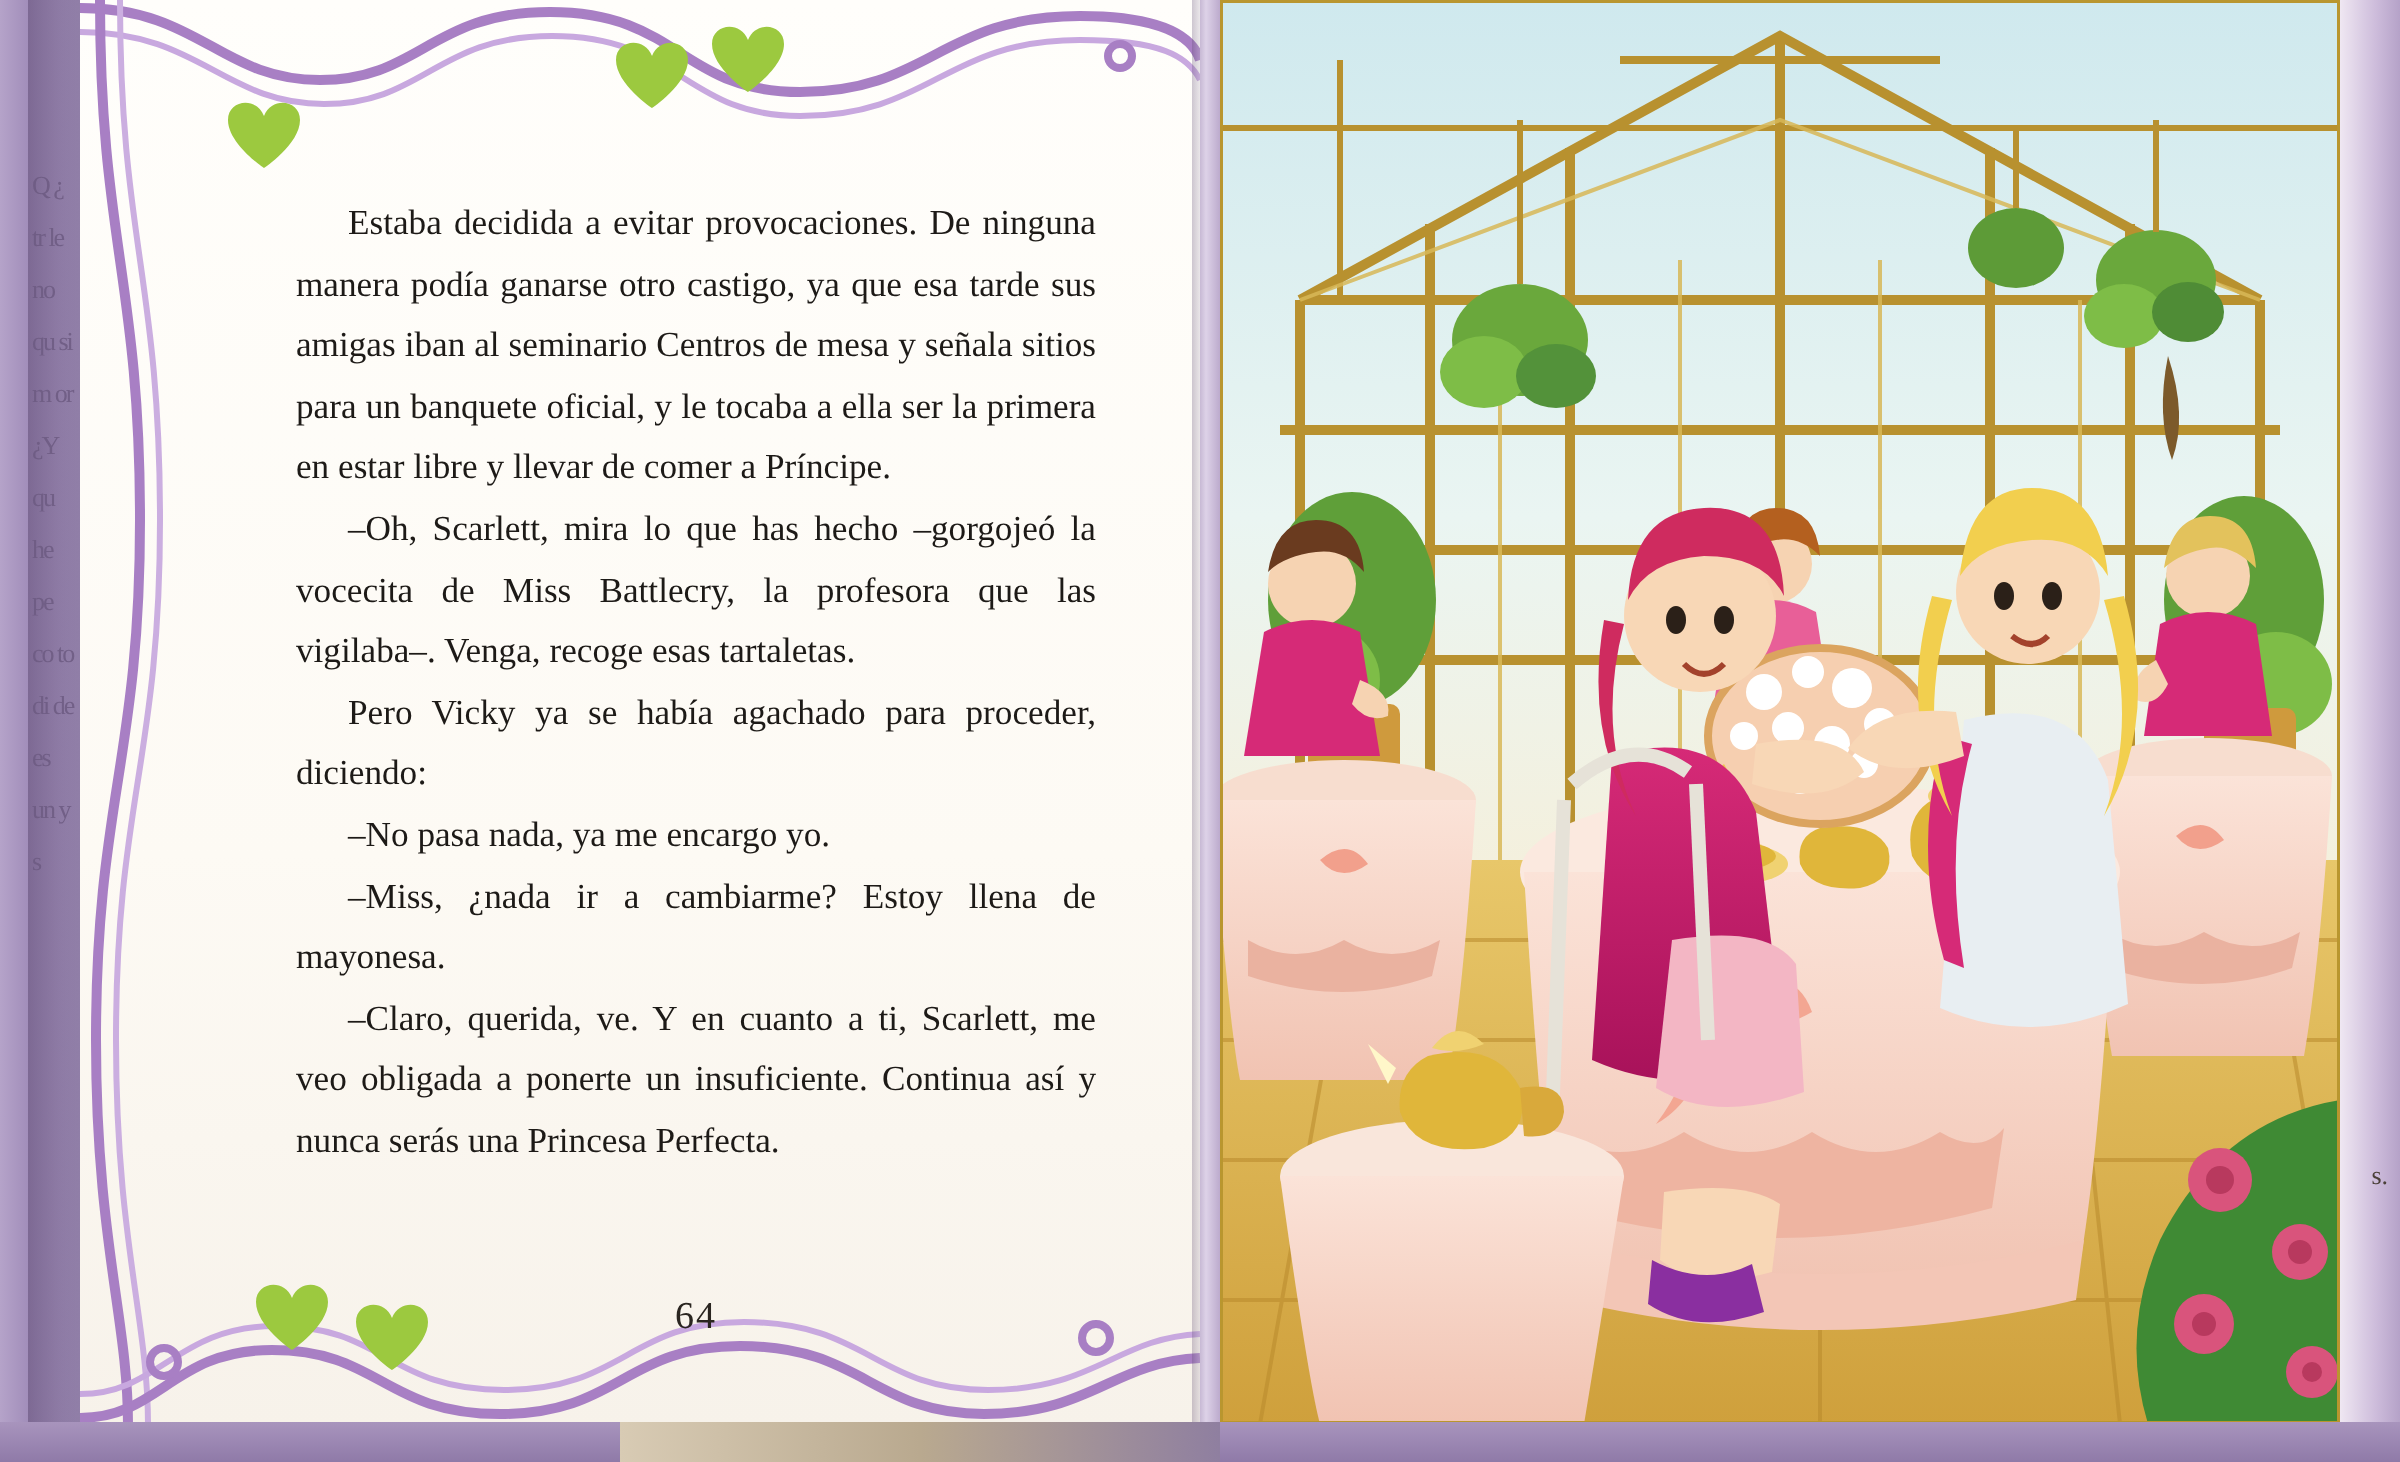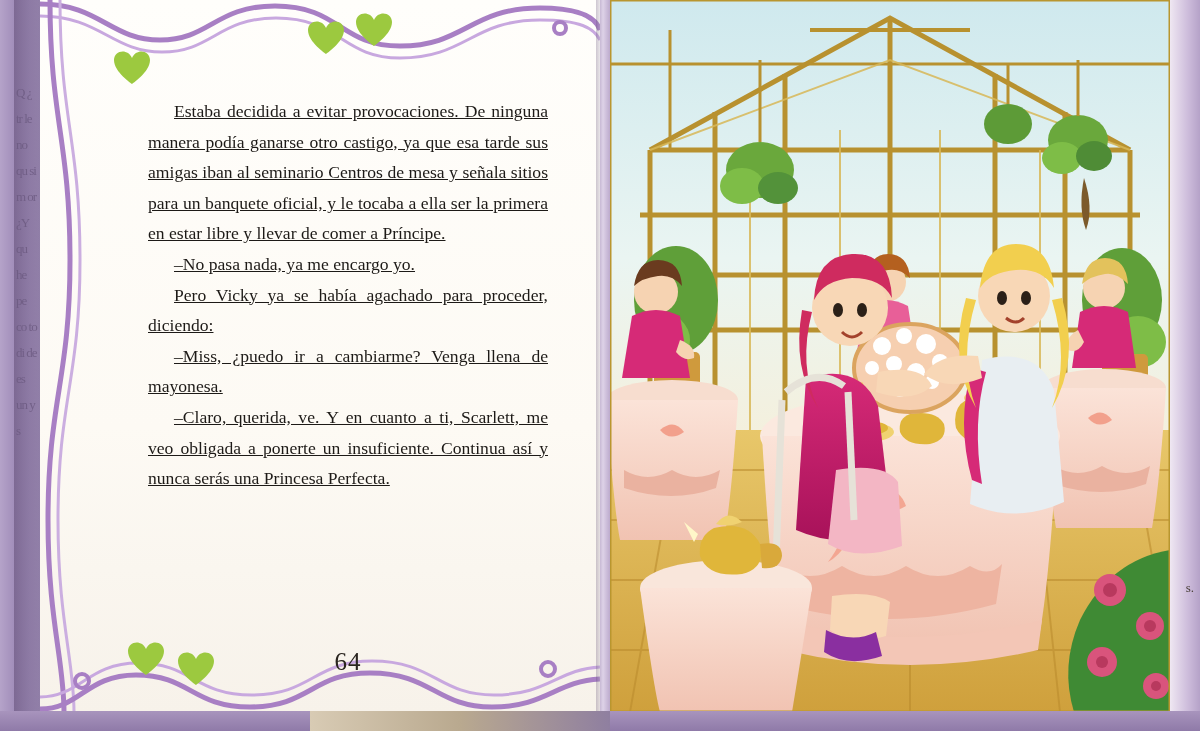--- a/index.html
+++ b/index.html
@@ -95,30 +95,29 @@
     top: 96px;
     width: 400px;
     font-size: 17.6px;
     line-height: 30.6px;
     color: #1d1a17;
     text-align: justify;
   }
   .text-col p {
     margin: 0;
     text-indent: 26px;
-    text-decoration: underline;
   }
 
   .page-number {
     position: absolute;
     left: 148px;
     top: 648px;
     width: 400px;
     text-align: center;
-    font-size: 25px;
+    font-size: 19px;
     color: #2a2520;
     letter-spacing: 1px;
   }
 
   
   .gutter {
     position: absolute;
     left: 596px; top: 0;
     width: 14px; height: 712px;
     background: linear-gradient(90deg, rgba(90,70,110,.30), rgba(255,255,255,.35), rgba(120,100,140,.18));
@@ -205,23 +204,24 @@
         <path d="M88,28 C88,18 102,16 106,26 C110,16 124,18 124,28 C124,40 106,52 106,52 C106,52 88,40 88,28 Z" fill="#9cc93f"></path>
         <path d="M138,38 C138,28 152,26 156,36 C160,26 174,28 174,38 C174,50 156,62 156,62 C156,62 138,50 138,38 Z" fill="#9cc93f"></path>
       </g>
       <circle cx="42" cy="58" r="7" fill="none" stroke="#a87fc4" stroke-width="4"></circle>
       <circle cx="508" cy="46" r="7" fill="none" stroke="#a87fc4" stroke-width="4"></circle>
     </svg>
   </div>
 
   <div class="text-col">
     <p>Estaba decidida a evitar provocaciones. De ninguna manera podía ganarse otro castigo, ya que esa tarde sus amigas iban al seminario Centros de mesa y señala sitios para un banquete oficial, y le tocaba a ella ser la primera en estar libre y llevar de comer a Príncipe.</p>
+    <p>–Oh, Scarlett, mira lo que has hecho –gorgojeó la vocecita de Miss Battlecry, la profesora que las vigilaba–. Venga, recoge esas tartaletas.</p>
+    <p>Pero Vicky ya se había agachado para proceder, diciendo:</p>
     <p>–No pasa nada, ya me encargo yo.</p>
-    <p>Pero Vicky ya se había agachado para proceder, diciendo:</p>
-    <p>–Miss, ¿puedo ir a cambiarme? Venga llena de mayonesa.</p>
+    <p>–Miss, ¿nada ir a cambiarme? Estoy llena de mayonesa.</p>
     <p>–Claro, querida, ve. Y en cuanto a ti, Scarlett, me veo obligada a ponerte un insuficiente. Continua así y nunca serás una Princesa Perfecta.</p>
 
   </div>
 
   <div class="page-number">64</div>
 
   <div class="gutter"></div>
 
   <div class="right-page">
     <svg class="illu" width="560" height="712" viewBox="0 0 560 712">

